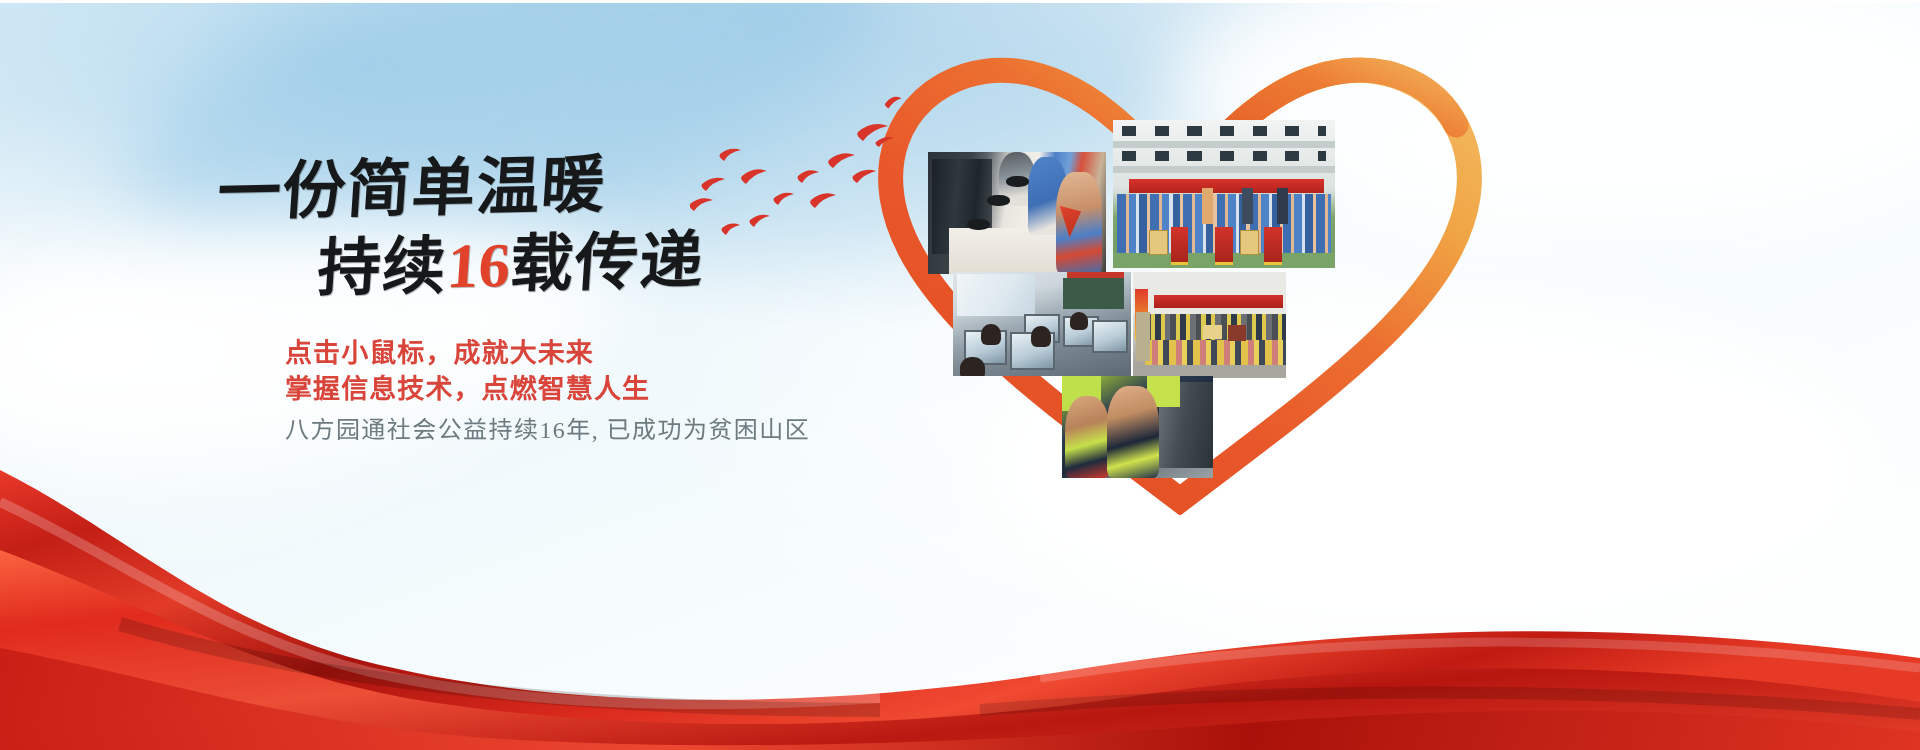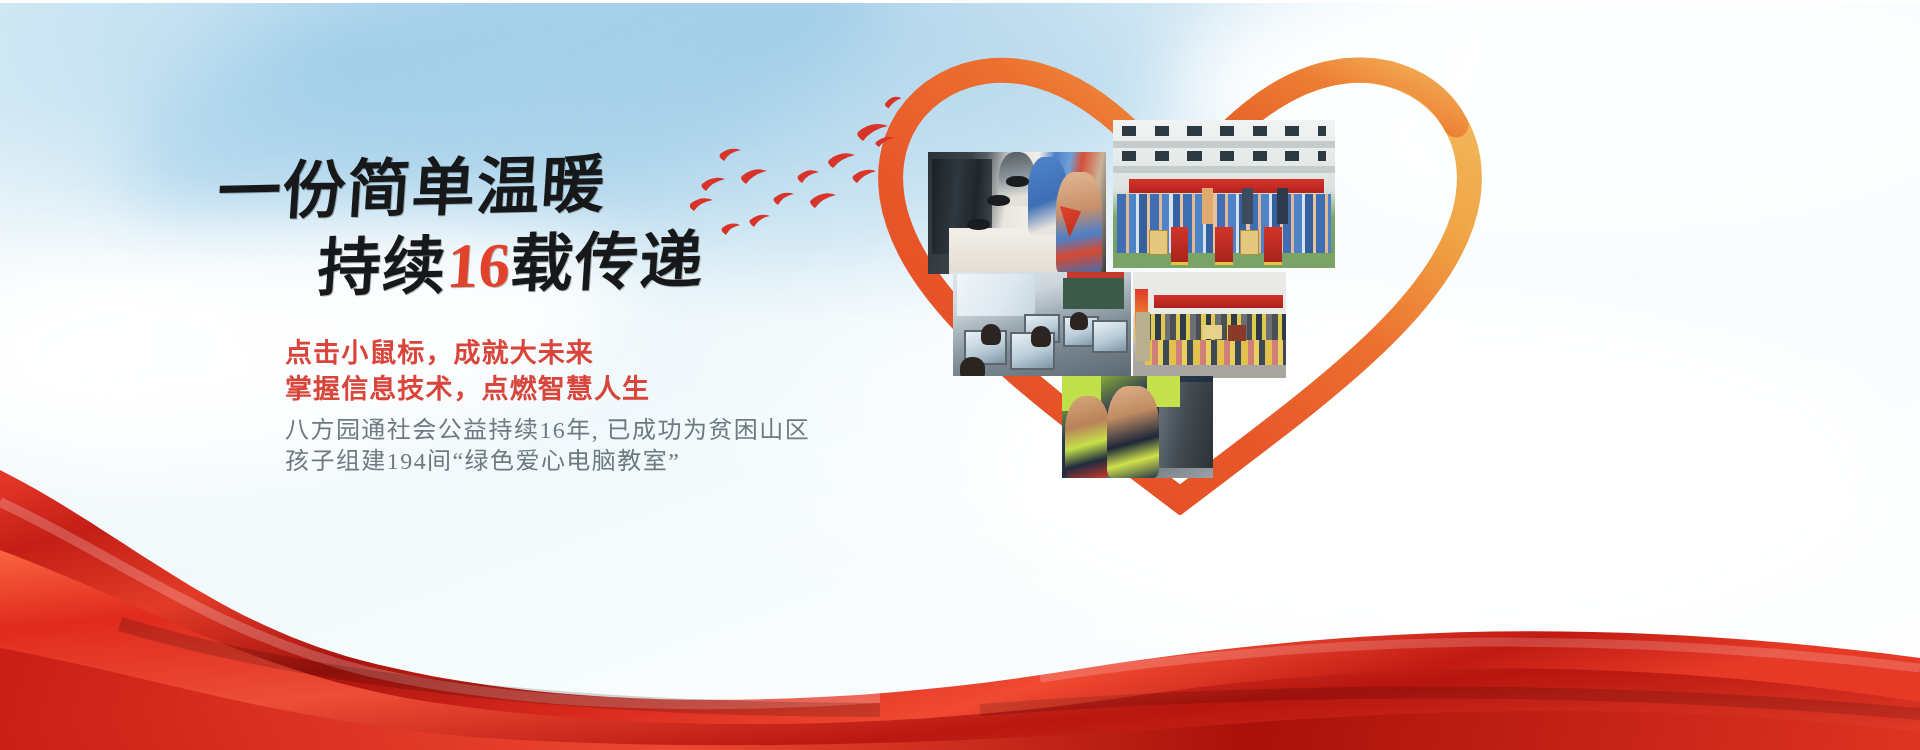--- a/index.html
+++ b/index.html
@@ -374,17 +374,16 @@
 
     <div class="headline">
       <div class="hl-1">一份简单温暖</div>
       <div class="hl-2"><span>持续</span><span class="num">16</span><span>载传递</span></div>
     </div>
 
     <div class="sub sub-2">掌握信息技术，点燃智慧人生</div>
     <div class="sub sub-1">点击小鼠标，成就大未来</div>
 
     <div class="desc desc-1">八方园通社会公益持续16年, 已成功为贫困山区</div>
-    <div class="desc desc-2">孩子组建194间“绿色爱心电脑教室”</div>
 
   </div>
 
 </div>
 
 </body></html>

